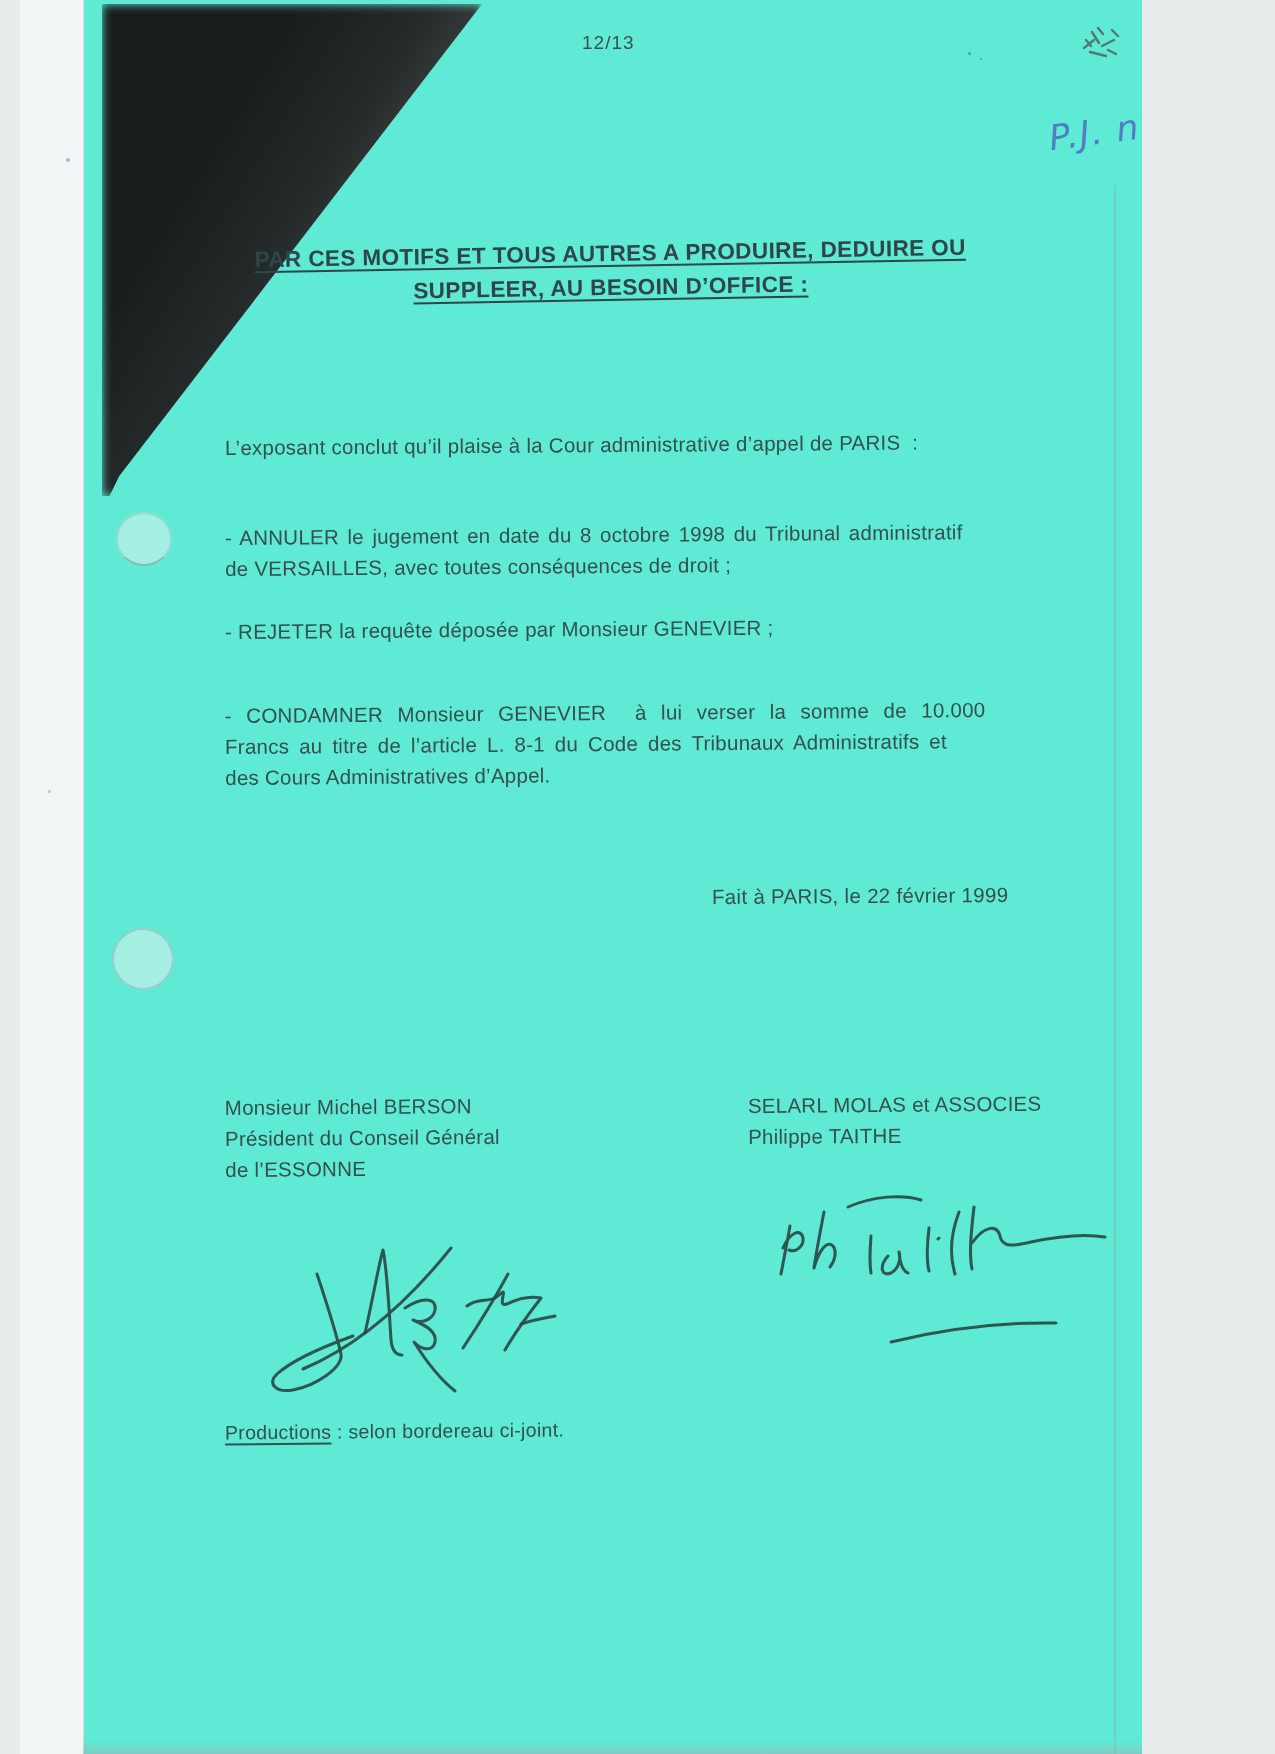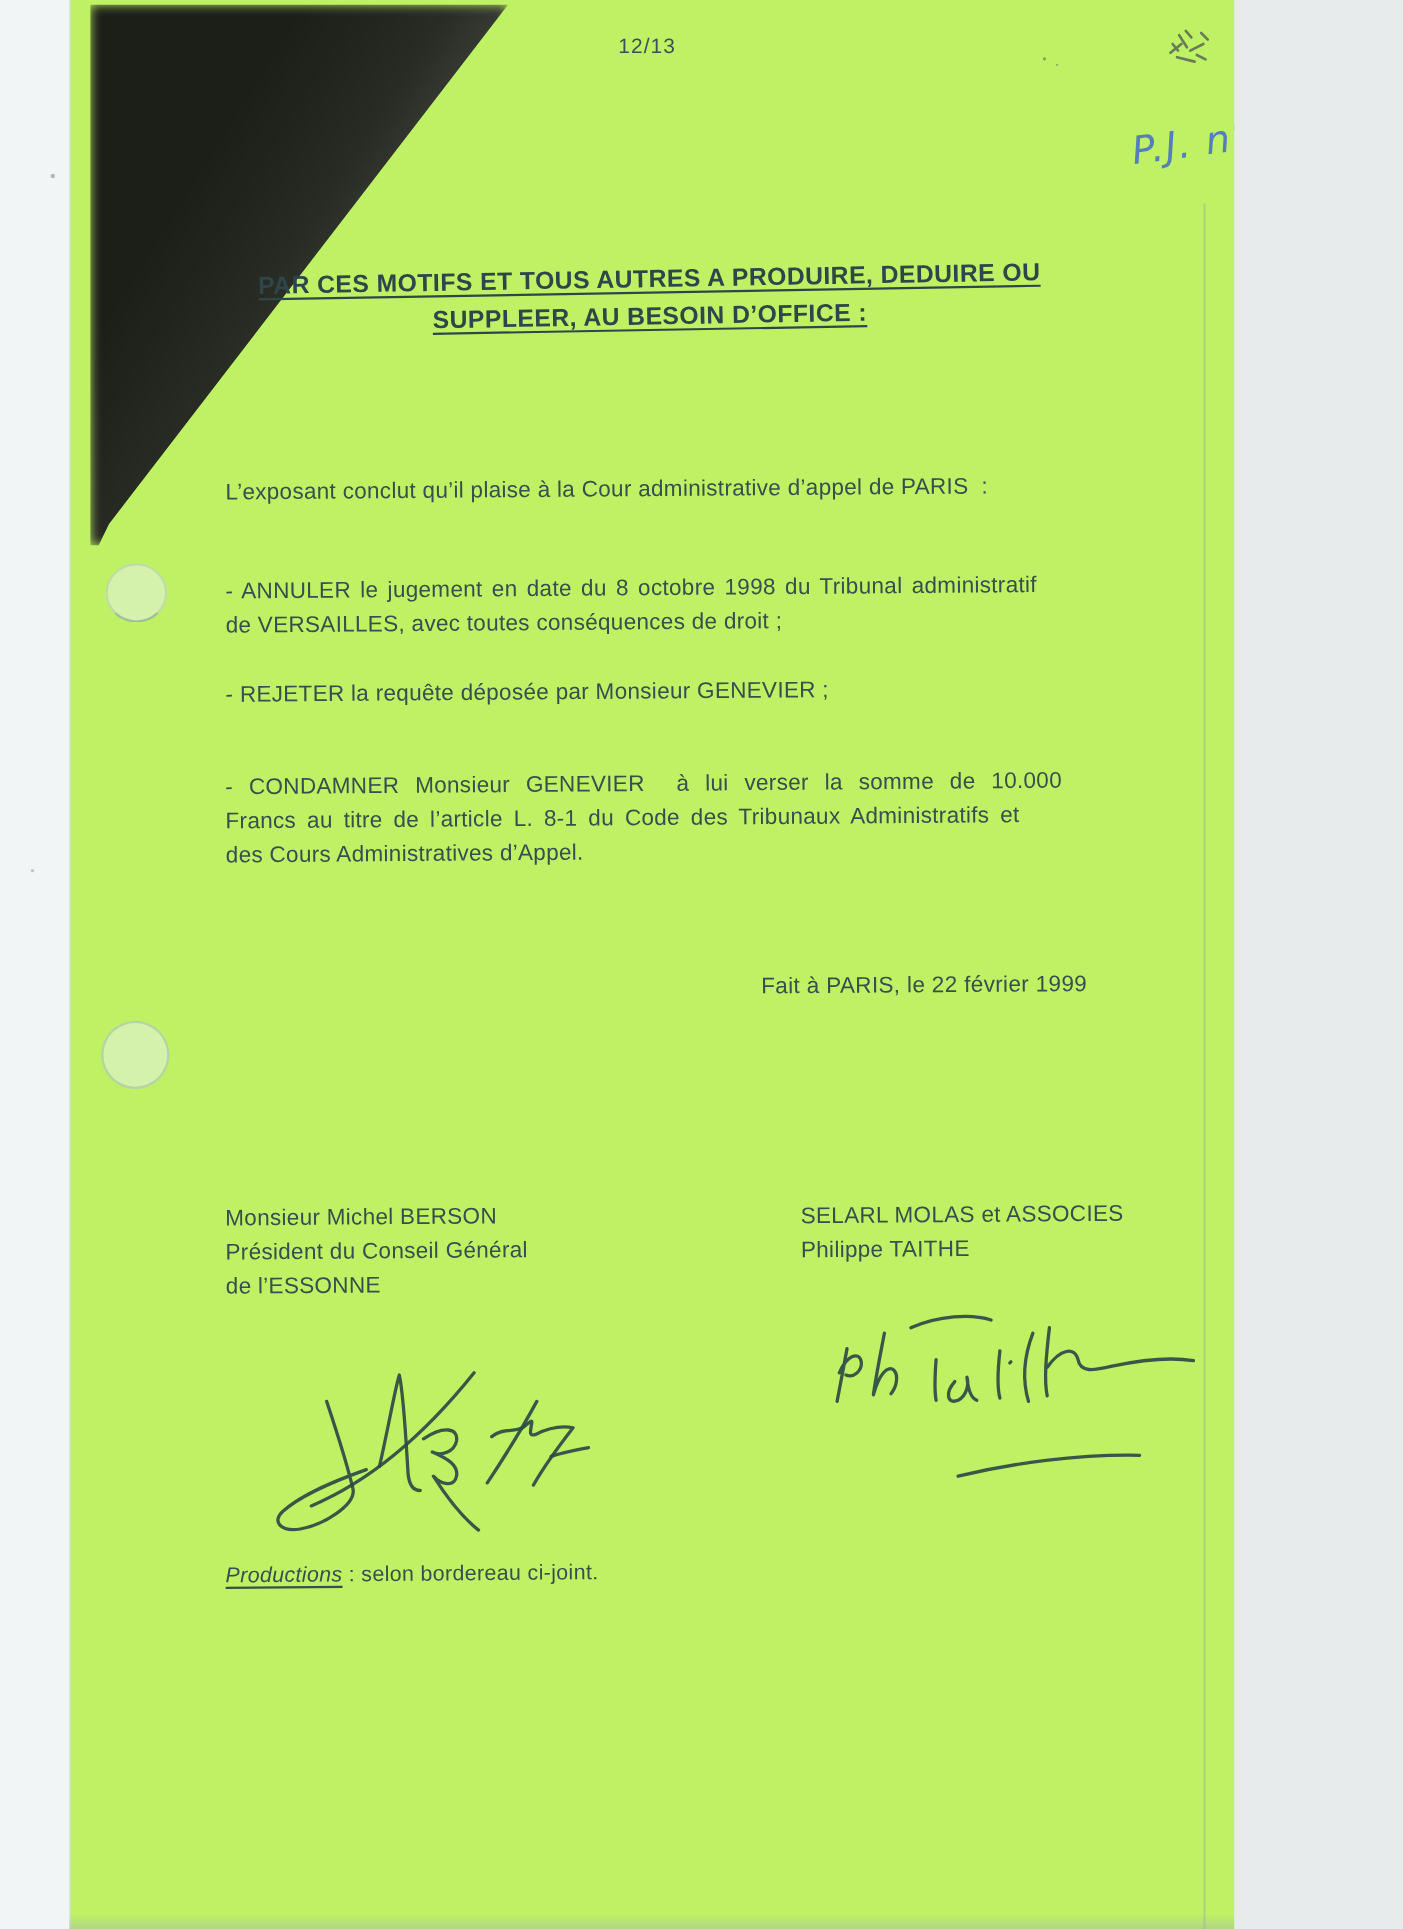--- a/index.html
+++ b/index.html
@@ -1,20 +1,21 @@
 <!DOCTYPE html>
 <html><head>
 <meta charset="utf-8">
 <style>
   html,body{margin:0;padding:0;background:#e7ebec;}
   #scan{
     position:relative;width:1122px;height:1754px;overflow:hidden;
-    background:#bef264;
+    background:#5eead4;
     font-family:"Liberation Sans","DejaVu Sans",sans-serif;
     color:#35504e;
+    margin-left:20px;
   }
   
   .scanner-strip{position:absolute;left:0;top:0;width:63px;height:1754px;background:#f1f5f5;border-right:1px solid rgba(160,175,180,.35);}
   
   .toner-wedge{
     position:absolute;left:82px;top:4px;width:380px;height:492px;
     background:linear-gradient(122deg,#151515 28%,#232323 48%,#4a4a4a 68%,#9a9a9a 86%,#d8dcdc 96%);
     clip-path:polygon(0 0,100% 0,4.5% 96%,2% 100%,0 100%);
     filter:blur(5px);opacity:.96;
   }
@@ -42,21 +43,21 @@
   #handwritten-ref{
     position:absolute;left:1036px;top:118px;width:260px;height:72px;overflow:hidden;
     font-family:"DejaVu Sans",sans-serif;font-style:italic;
     font-size:35px;color:#4d75c2;letter-spacing:1.5px;
     transform:rotate(-7.5deg);transform-origin:left bottom;opacity:.92;
   }
   #date-line{position:absolute;left:692px;top:884px;font-size:20.5px;letter-spacing:.3px;transform:rotate(-0.4deg);}
   .sig-svg{position:absolute;}
   .sig-svg path{fill:none;stroke:#2b4a45;stroke-width:3;stroke-linecap:round;stroke-linejoin:round;opacity:.92;}
   #productions-line{position:absolute;left:205px;top:1420px;font-size:19.5px;letter-spacing:.3px;transform:rotate(-0.5deg);}
-  #productions-line .u{text-decoration:underline;text-decoration-thickness:2px;text-underline-offset:4px;font-style:italic;}
+  #productions-line .u{text-decoration:underline;text-decoration-thickness:2px;text-underline-offset:4px;}
   .smudge{position:absolute;opacity:.75;filter:blur(.4px);}
   .smudge path{fill:none;stroke:#4e5454;stroke-width:2.4;stroke-linecap:round;}
 </style>
 </head>
 <body>
 
 <div id="scan">
 
   <div class="scanner-strip"></div>
   <div class="toner-wedge"></div>

